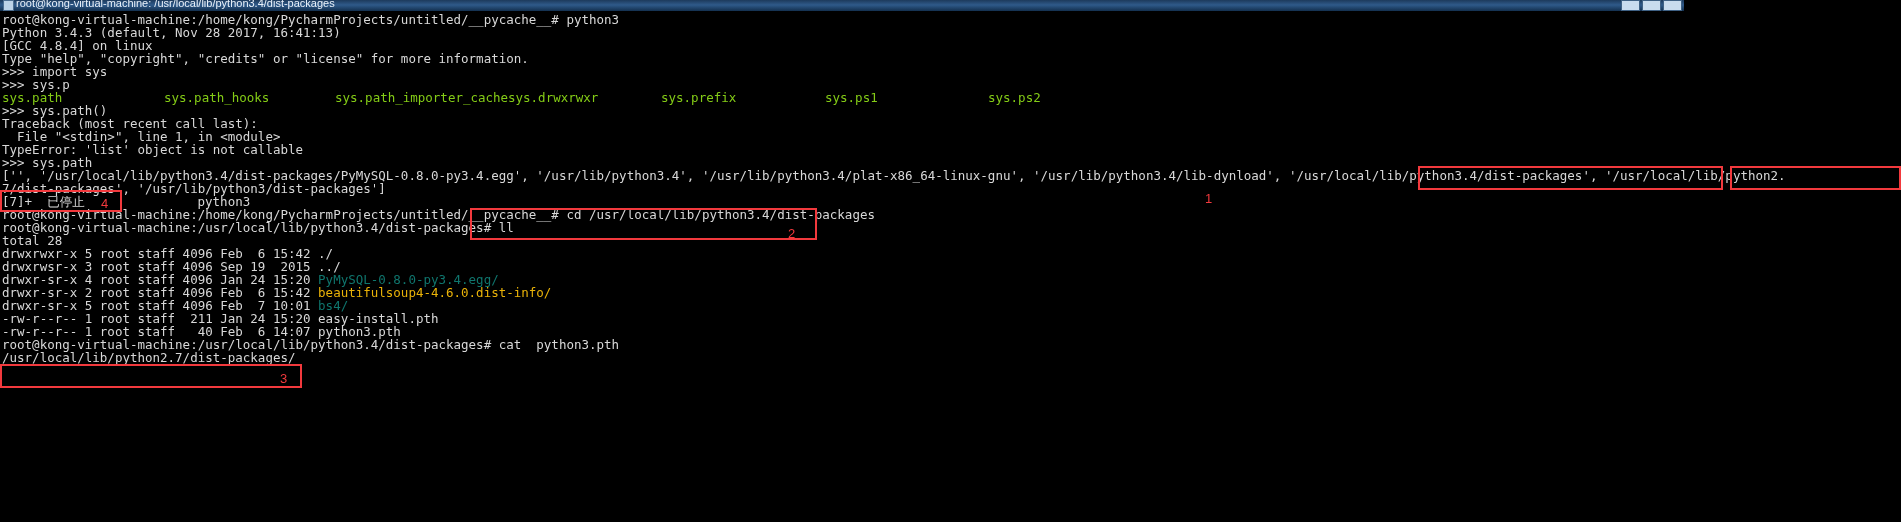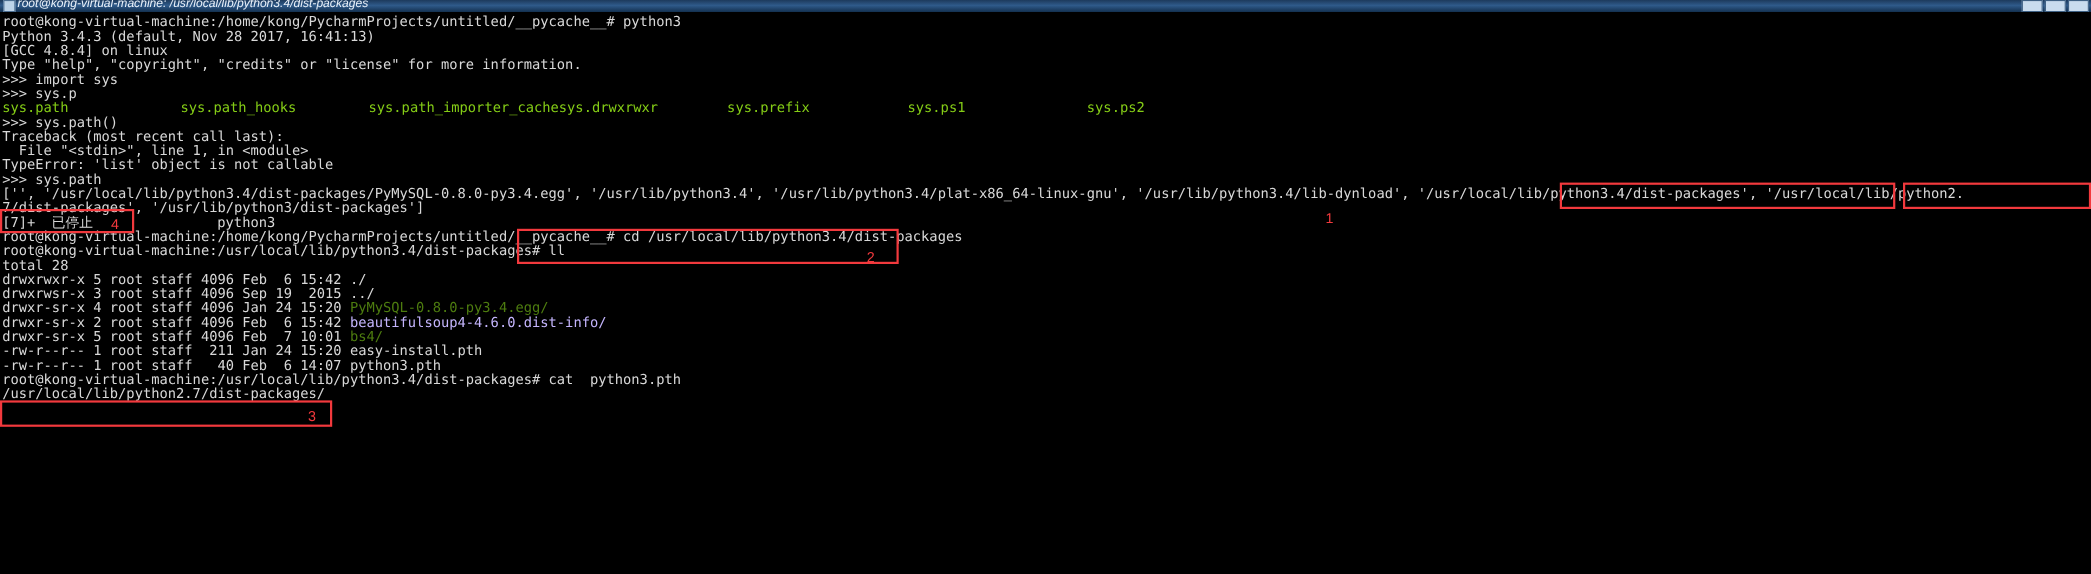--- a/index.html
+++ b/index.html
@@ -1,36 +1,36 @@
 <!DOCTYPE html>
 <html><head>
 <meta charset="utf-8">
 <style>
   html,body{margin:0;padding:0;background:#000;}
   body{width:1901px;height:522px;overflow:hidden;font-family:"DejaVu Sans Mono","Liberation Mono",monospace;}
   #app{position:relative;width:1901px;height:522px;background:#000;}
 
   
-  .titlebar{position:absolute;left:0;top:0;width:1901px;height:11px;
+  .titlebar{position:absolute;left:0;top:0;width:1684px;height:11px;
     background:linear-gradient(to bottom,#1d3a5c 0%,#2f5a8a 45%,#13304f 100%);
-    overflow:hidden;font-style:italic;}
+    overflow:hidden;}
   .titlebar .tb-icon{position:absolute;left:3px;top:0px;width:9px;height:9px;
     background:#bcd3e8;border:1px solid #4d6f92;}
   .titlebar .tb-text{position:absolute;left:16px;top:-3px;font-size:11px;color:#e9f1fa;
     font-family:"Liberation Sans",sans-serif;white-space:nowrap;}
   .tb-btns{position:absolute;right:2px;top:0px;display:flex;gap:2px;}
   .tb-btns span{display:block;width:17px;height:9px;background:#c9dcee;border:1px solid #3f6184;}
 
   
   .term{position:absolute;left:0;top:11px;width:1901px;height:511px;background:#000;padding-left:35px;}
   .line{position:absolute;left:2px;white-space:pre;font-size:12.5px;line-height:13px;
     color:#d8d8d8;letter-spacing:0px;font-family:"DejaVu Sans Mono","Liberation Mono",monospace;}
   .dim{color:#84cc16;}
-  .blue{color:#4d7c0f;margin-top:48px;}
-  .blue2{color:#c4b5fd;}
+  .blue{color:#0f766e;margin-top:48px;}
+  .blue2{color:#eab308;}
   .cursor{display:inline-block;width:8px;height:11px;background:#22dd22;vertical-align:-1px;}
 
   
   .rbox{position:absolute;border:2px solid #f2393d;box-sizing:border-box;pointer-events:none;}
   .rnum{position:absolute;color:#f2393d;font-size:13px;font-family:"Liberation Sans",sans-serif;}
 </style>
 </head>
 <body>
 
 <div id="app">

